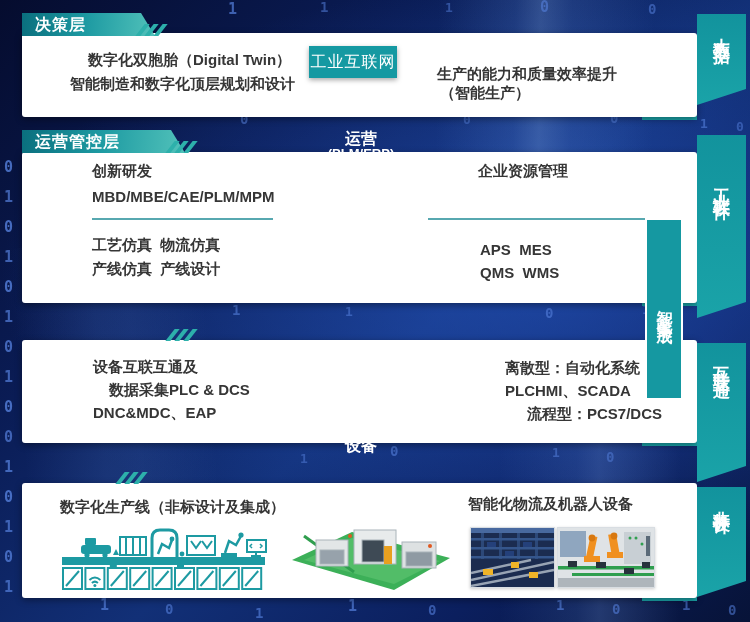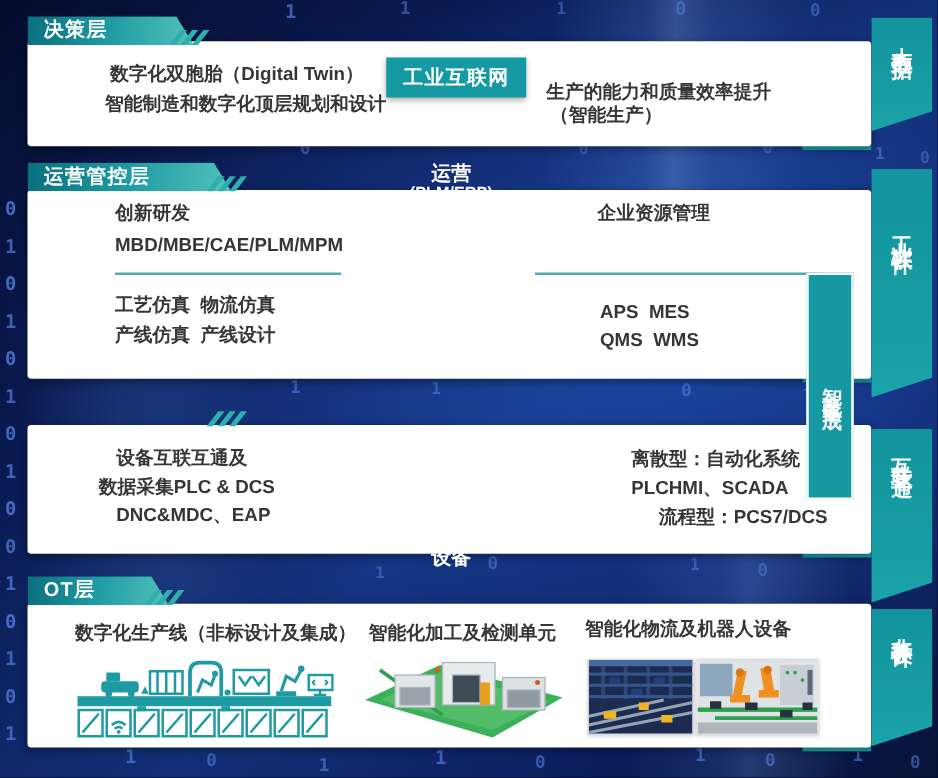--- a/index.html
+++ b/index.html
@@ -27,22 +27,22 @@
   .hatch i{width:5px;height:12px;background:#2db0ab;transform:skewX(-38deg);}
   .txt{position:absolute;font-size:15px;font-weight:600;color:#363636;white-space:pre;line-height:1.2;}
   .divider{position:absolute;height:2px;background:#57a8b0;}
   .rtab{position:absolute;left:697px;width:49px;background:linear-gradient(180deg,#12939d,#1aa3a8);
         clip-path:polygon(0 0,100% 0,100% calc(100% - 16px),0 100%);
         color:#fff;display:flex;align-items:flex-start;justify-content:center;box-sizing:border-box;padding-top:10px;}
   .vtext{writing-mode:vertical-rl;letter-spacing:5px;font-size:17px;font-weight:bold;}
   .ibox{position:absolute;left:645px;top:218px;width:38px;height:182px;background:#1598a1;border:2px solid #fff;
         box-sizing:border-box;color:#fff;display:flex;align-items:center;justify-content:center;}
   .overlay{position:absolute;inset:0;pointer-events:none;}
-  .badge{position:absolute;left:309px;top:46px;width:112px;height:32px;background:#1599a2;color:#fff;
-         display:flex;align-items:center;justify-content:center;font-size:16px;font-weight:bold;
+  .badge{position:absolute;left:309px;top:46px;width:88px;height:32px;background:#1599a2;color:#fff;
+         display:flex;align-items:center;justify-content:center;font-size:16px;font-weight:normal;
          box-shadow:0 2px 5px rgba(0,0,0,.35);letter-spacing:1px;}
   .plabel{position:absolute;left:361px;transform:translateX(-50%);color:#fff;font-weight:bold;text-align:center;white-space:pre;}
   .illus{position:absolute;}
   .photo{position:absolute;border:1px solid #d8dde2;box-shadow:0 1px 3px rgba(0,0,0,.2);}
 </style>
 </head>
 <body>
 
 <div class="canvas">
 
@@ -117,51 +117,49 @@
   <div class="hatch" style="left:170px;top:141px">
       <i></i>
       <i></i>
       <i></i>
     </div>
   <div class="hatch" style="left:170px;top:329px">
       <i></i>
       <i></i>
       <i></i>
     </div>
-  <div class="tab" style="left:22px;top:461px;width:100px">OT层</div>
   <div class="hatch" style="left:120px;top:472px">
       <i></i>
       <i></i>
       <i></i>
     </div>
 
   <div class="txt" style="left:88px;top:51px">数字化双胞胎（Digital Twin）</div>
-  <div class="txt" style="left:84px;top:75px">智能制造和数字化顶层规划和设计</div>
+  <div class="txt" style="left:70px;top:75px">智能制造和数字化顶层规划和设计</div>
   <div class="txt" style="left:437px;top:65px">生产的能力和质量效率提升</div>
   <div class="txt" style="left:440px;top:84px">（智能生产）</div>
 
   <div class="txt" style="left:92px;top:162px">创新研发</div>
   <div class="txt" style="left:92px;top:188px">MBD/MBE/CAE/PLM/MPM</div>
   <div class="divider" style="left:92px;top:218px;width:181px"></div>
   <div class="txt" style="left:92px;top:236px">工艺仿真  物流仿真</div>
   <div class="txt" style="left:92px;top:260px">产线仿真  产线设计</div>
   <div class="txt" style="left:478px;top:162px">企业资源管理</div>
   <div class="divider" style="left:428px;top:218px;width:230px"></div>
   <div class="txt" style="left:480px;top:241px">APS  MES</div>
   <div class="txt" style="left:480px;top:264px">QMS  WMS</div>
 
   <div class="txt" style="left:93px;top:358px">设备互联互通及</div>
-  <div class="txt" style="left:79px;top:381px">数据采集PLC &amp; DCS</div>
+  <div class="txt" style="left:109px;top:381px">数据采集PLC &amp; DCS</div>
   <div class="txt" style="left:93px;top:404px">DNC&amp;MDC、EAP</div>
   <div class="txt" style="left:505px;top:359px">离散型：自动化系统</div>
   <div class="txt" style="left:505px;top:382px">PLCHMI、SCADA</div>
   <div class="txt" style="left:527px;top:405px">流程型：PCS7/DCS</div>
 
   <div class="txt" style="left:60px;top:498px">数字化生产线（非标设计及集成）</div>
-  <div class="txt" style="left:295px;top:498px">智能化加工及检测单元</div>
   <div class="txt" style="left:468px;top:495px">智能化物流及机器人设备</div>
 
   <svg class="illus" style="left:55px;top:524px" width="212" height="72" viewBox="0 0 212 72">
     <g stroke="#1d9aa2" fill="none" stroke-width="2">
 
       <rect x="26" y="21" width="30" height="9" rx="3" fill="#1d9aa2" stroke="none"></rect>
       <rect x="30" y="14" width="11" height="7" rx="1" fill="#1d9aa2" stroke="none"></rect>
       <circle cx="32" cy="31" r="2.6" fill="#1d9aa2" stroke="none"></circle>
       <circle cx="50" cy="31" r="2.6" fill="#1d9aa2" stroke="none"></circle>
 

